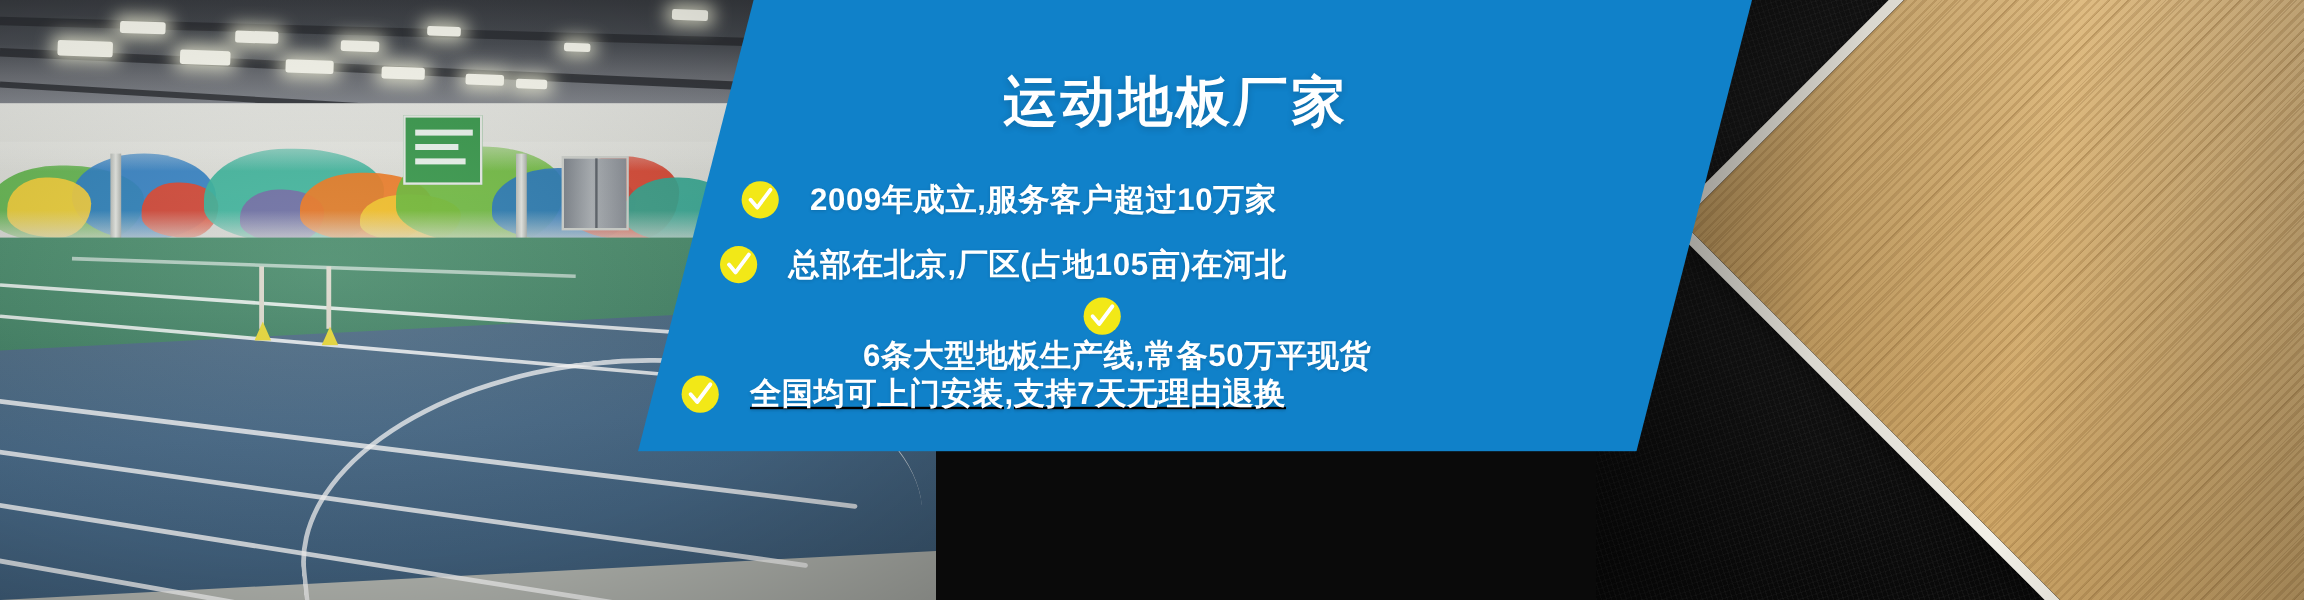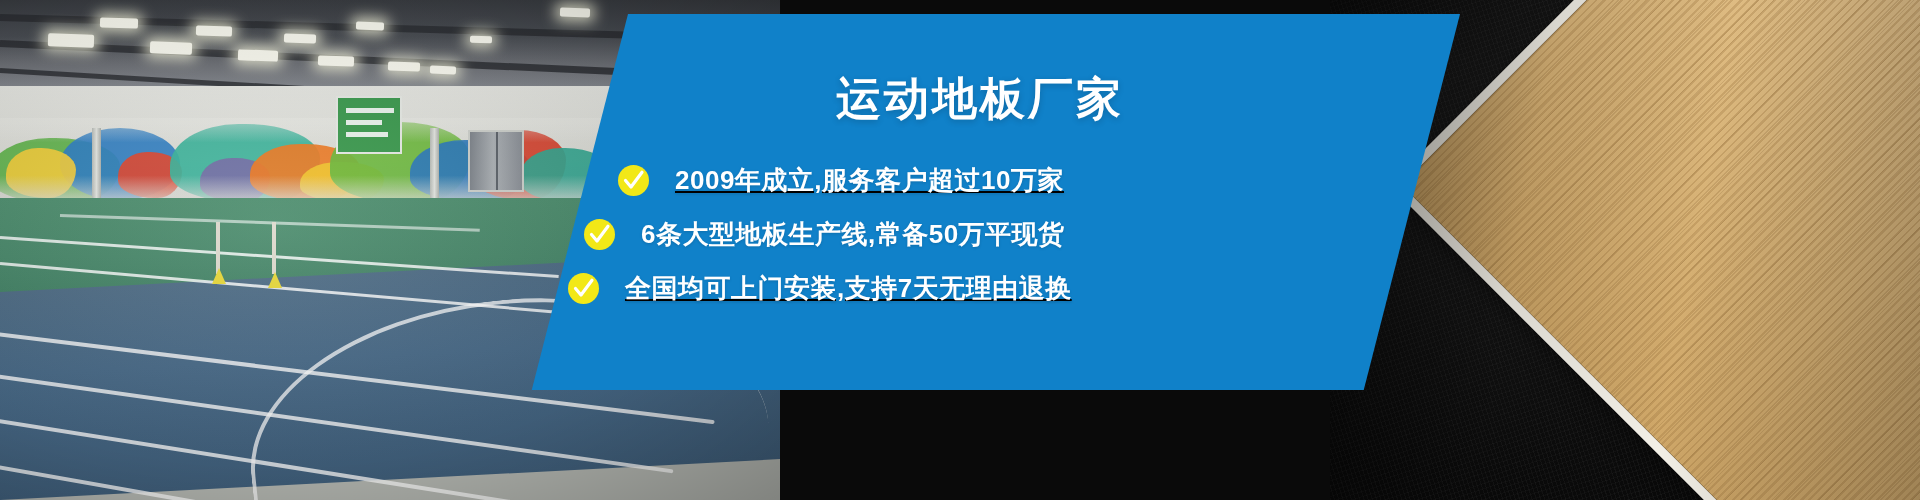--- a/index.html
+++ b/index.html
@@ -199,21 +199,20 @@
     position:absolute; left:0; top:0; width:590px; height:500px;
     background:linear-gradient(100deg, rgba(0,0,0,.55) 0%, rgba(0,0,0,.10) 34%, rgba(0,0,0,0) 60%, rgba(0,0,0,.25) 100%);
     pointer-events:none;
   }
 
   
   .blue-panel {
     position:absolute; left:500px; top:0; width:960px; height:376px;
     background:#1081c9;
     clip-path:polygon(128px 0, 960px 0, 832px 500px, 0 500px);
-    margin-top:14px;
   }
   .panel-inner {
     position:absolute; left:0; top:0; width:960px; height:500px;
     padding:0;
   }
   .headline {
     position:absolute; left:200px; top:62px; width:560px;
     text-align:center;
     color:#ffffff;
     font-size:45px;
@@ -241,23 +240,23 @@
   }
   .bullet-icon svg { position:absolute; left:4px; top:4px; }
   .bullet-text {
     color:#ffffff;
     font-size:26px;
     font-weight:bold;
     letter-spacing:.5px;
     white-space:nowrap;
     text-shadow:0 1px 3px rgba(0,0,0,.15);
   }
-  .b-row-0 { margin-left:40px;text-decoration:underline; }
+  .b-row-0 { margin-left:40px; }
   .b-row-1 { margin-left:22px; }
-  .b-row-2 { margin-left:6px; }
+  .b-row-2 { margin-left:6px;flex-direction:column; }
   .b-row-3 { margin-left:-10px;text-decoration:underline; }
 </style>
 </head>
 <body>
 
 <div class="banner">
 
   <div class="gym-photo">
     <div class="gym-ceiling">
       <div class="beam b1"></div>
@@ -341,20 +340,28 @@
 
         <div class="bullet b-row-0">
           <span class="bullet-icon">
             <svg width="23" height="23" viewBox="0 0 23 23" aria-hidden="true">
               <path d="M3.5 11.5 L9 18 L20 3.2" fill="none" stroke="#ffffff" stroke-width="3.2" stroke-linecap="round" stroke-linejoin="round"></path>
             </svg>
           </span>
           <span class="bullet-text">2009年成立,服务客户超过10万家</span>
         </div>
 
+        <div class="bullet b-row-1">
+          <span class="bullet-icon">
+            <svg width="23" height="23" viewBox="0 0 23 23" aria-hidden="true">
+              <path d="M3.5 11.5 L9 18 L20 3.2" fill="none" stroke="#ffffff" stroke-width="3.2" stroke-linecap="round" stroke-linejoin="round"></path>
+            </svg>
+          </span>
+          <span class="bullet-text">总部在北京,厂区(占地105亩)在河北</span>
+        </div>
 
         <div class="bullet b-row-2">
           <span class="bullet-icon">
             <svg width="23" height="23" viewBox="0 0 23 23" aria-hidden="true">
               <path d="M3.5 11.5 L9 18 L20 3.2" fill="none" stroke="#ffffff" stroke-width="3.2" stroke-linecap="round" stroke-linejoin="round"></path>
             </svg>
           </span>
           <span class="bullet-text">6条大型地板生产线,常备50万平现货</span>
         </div>
 

